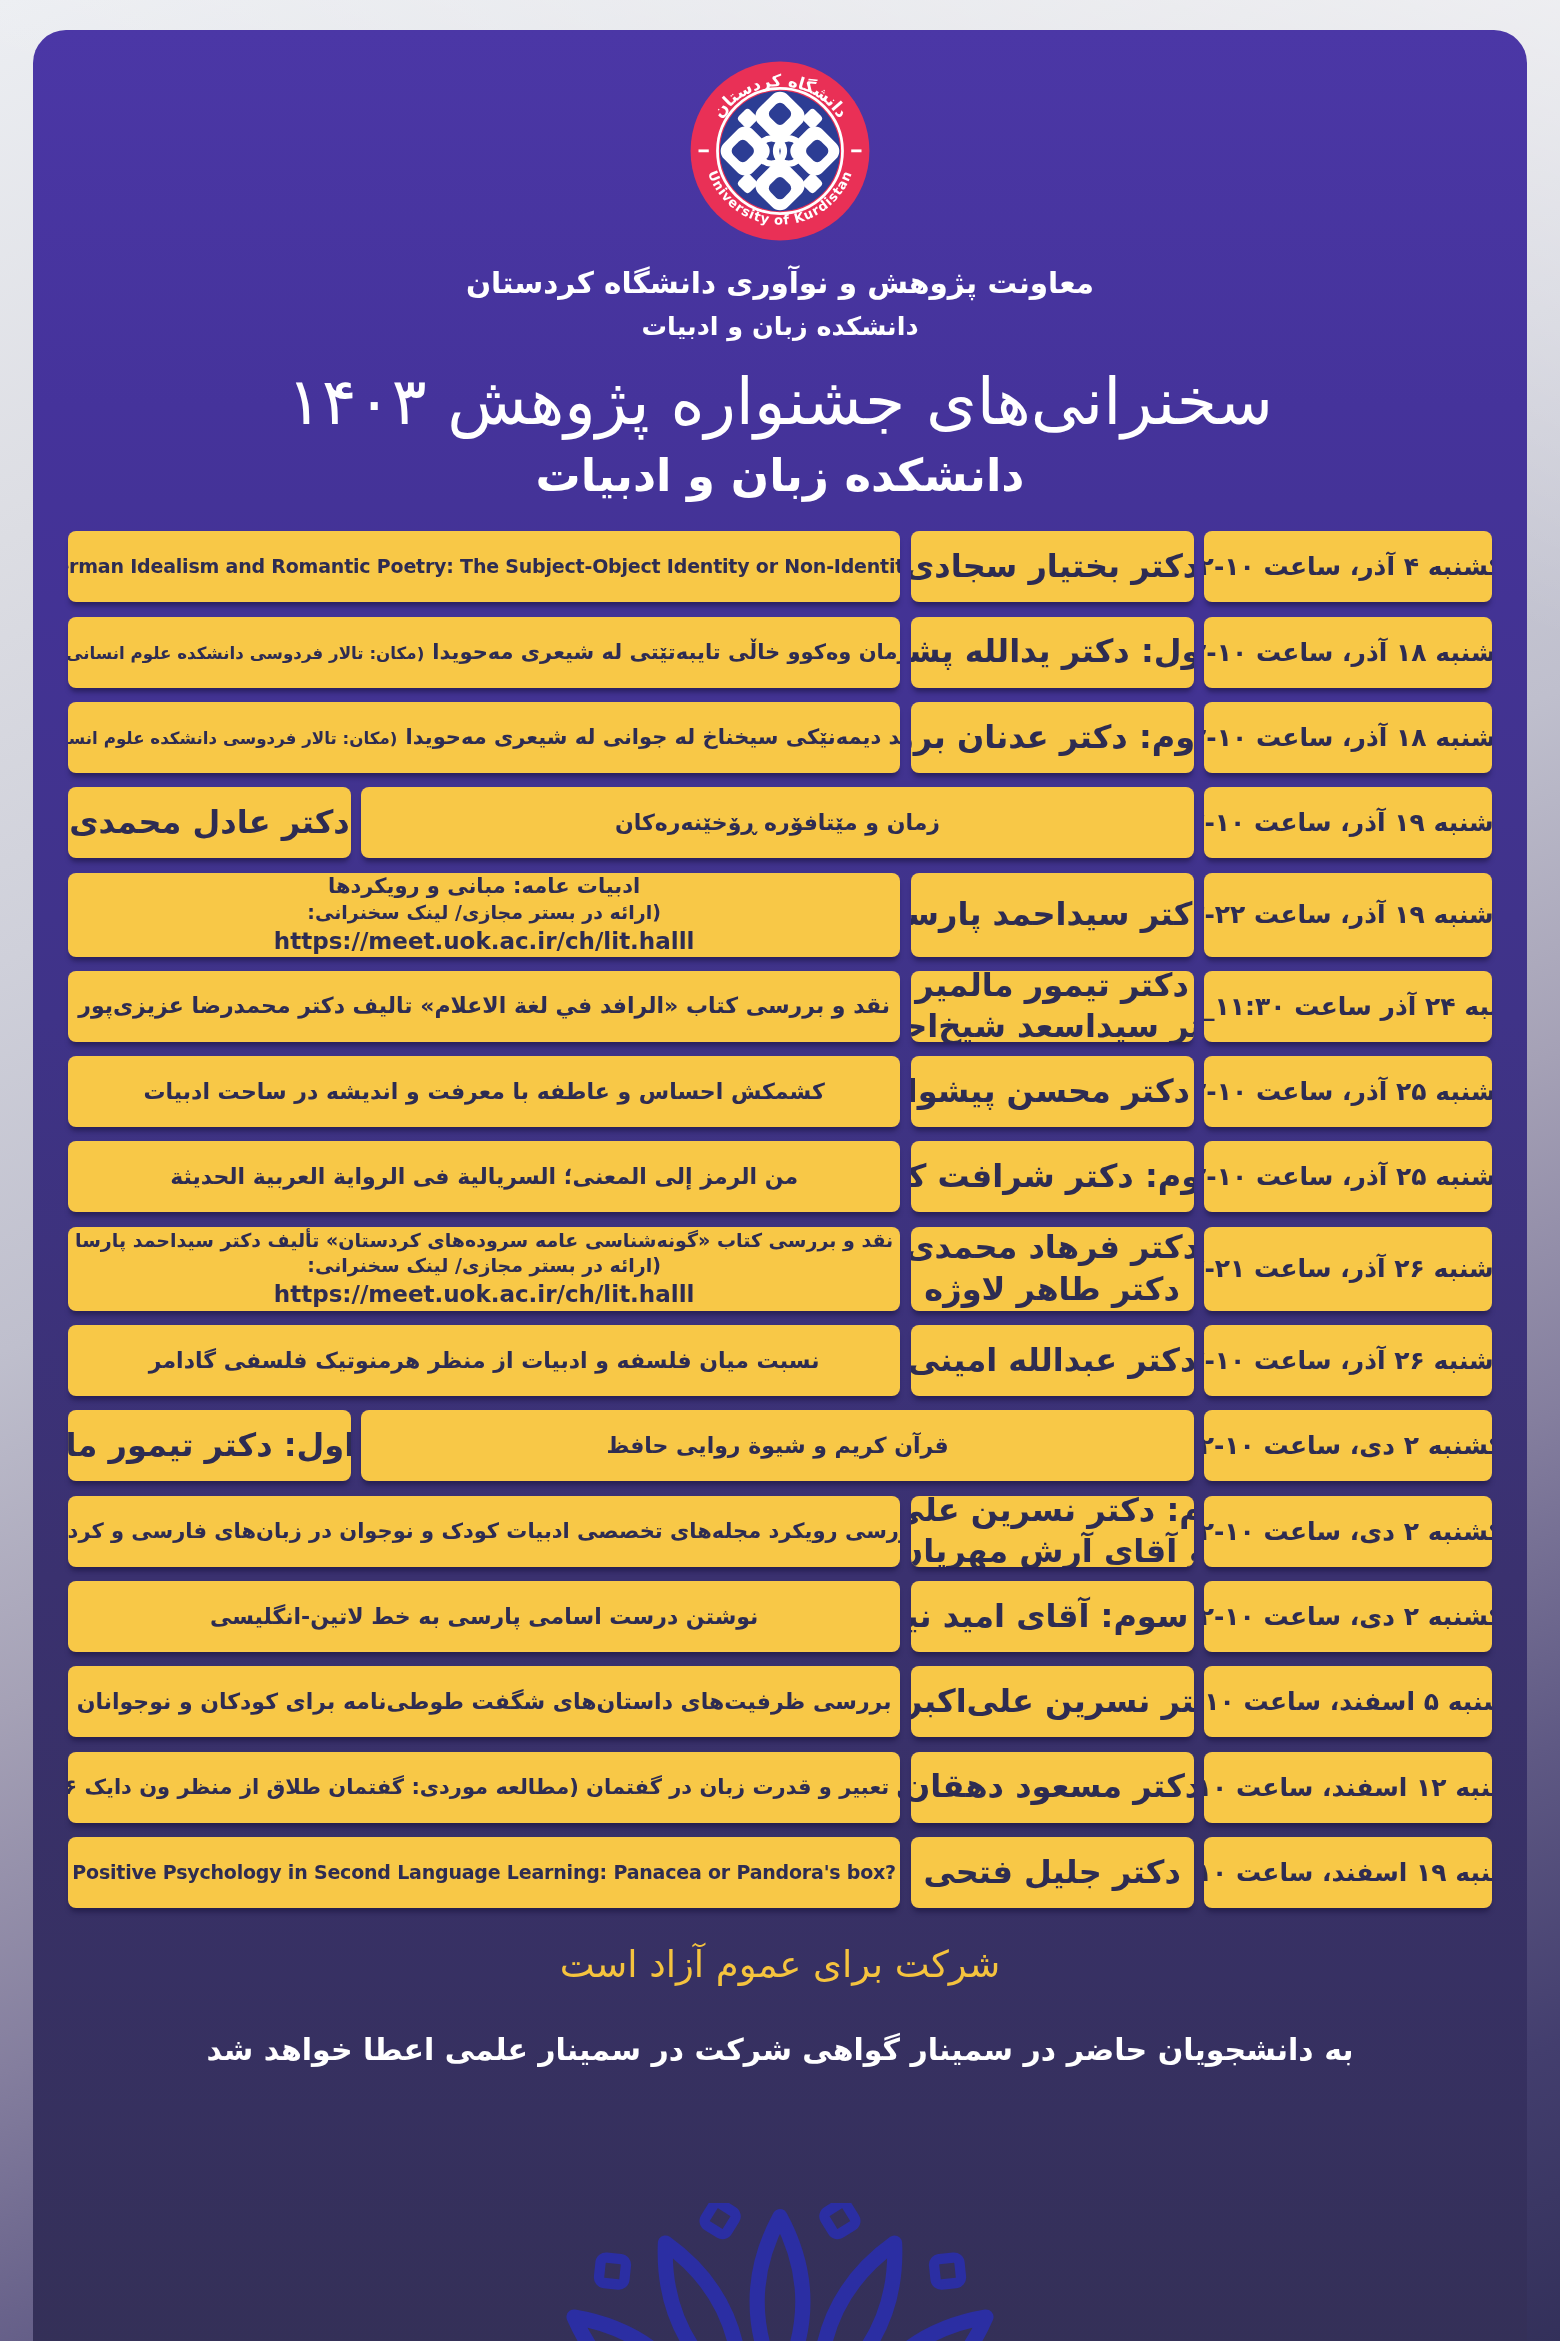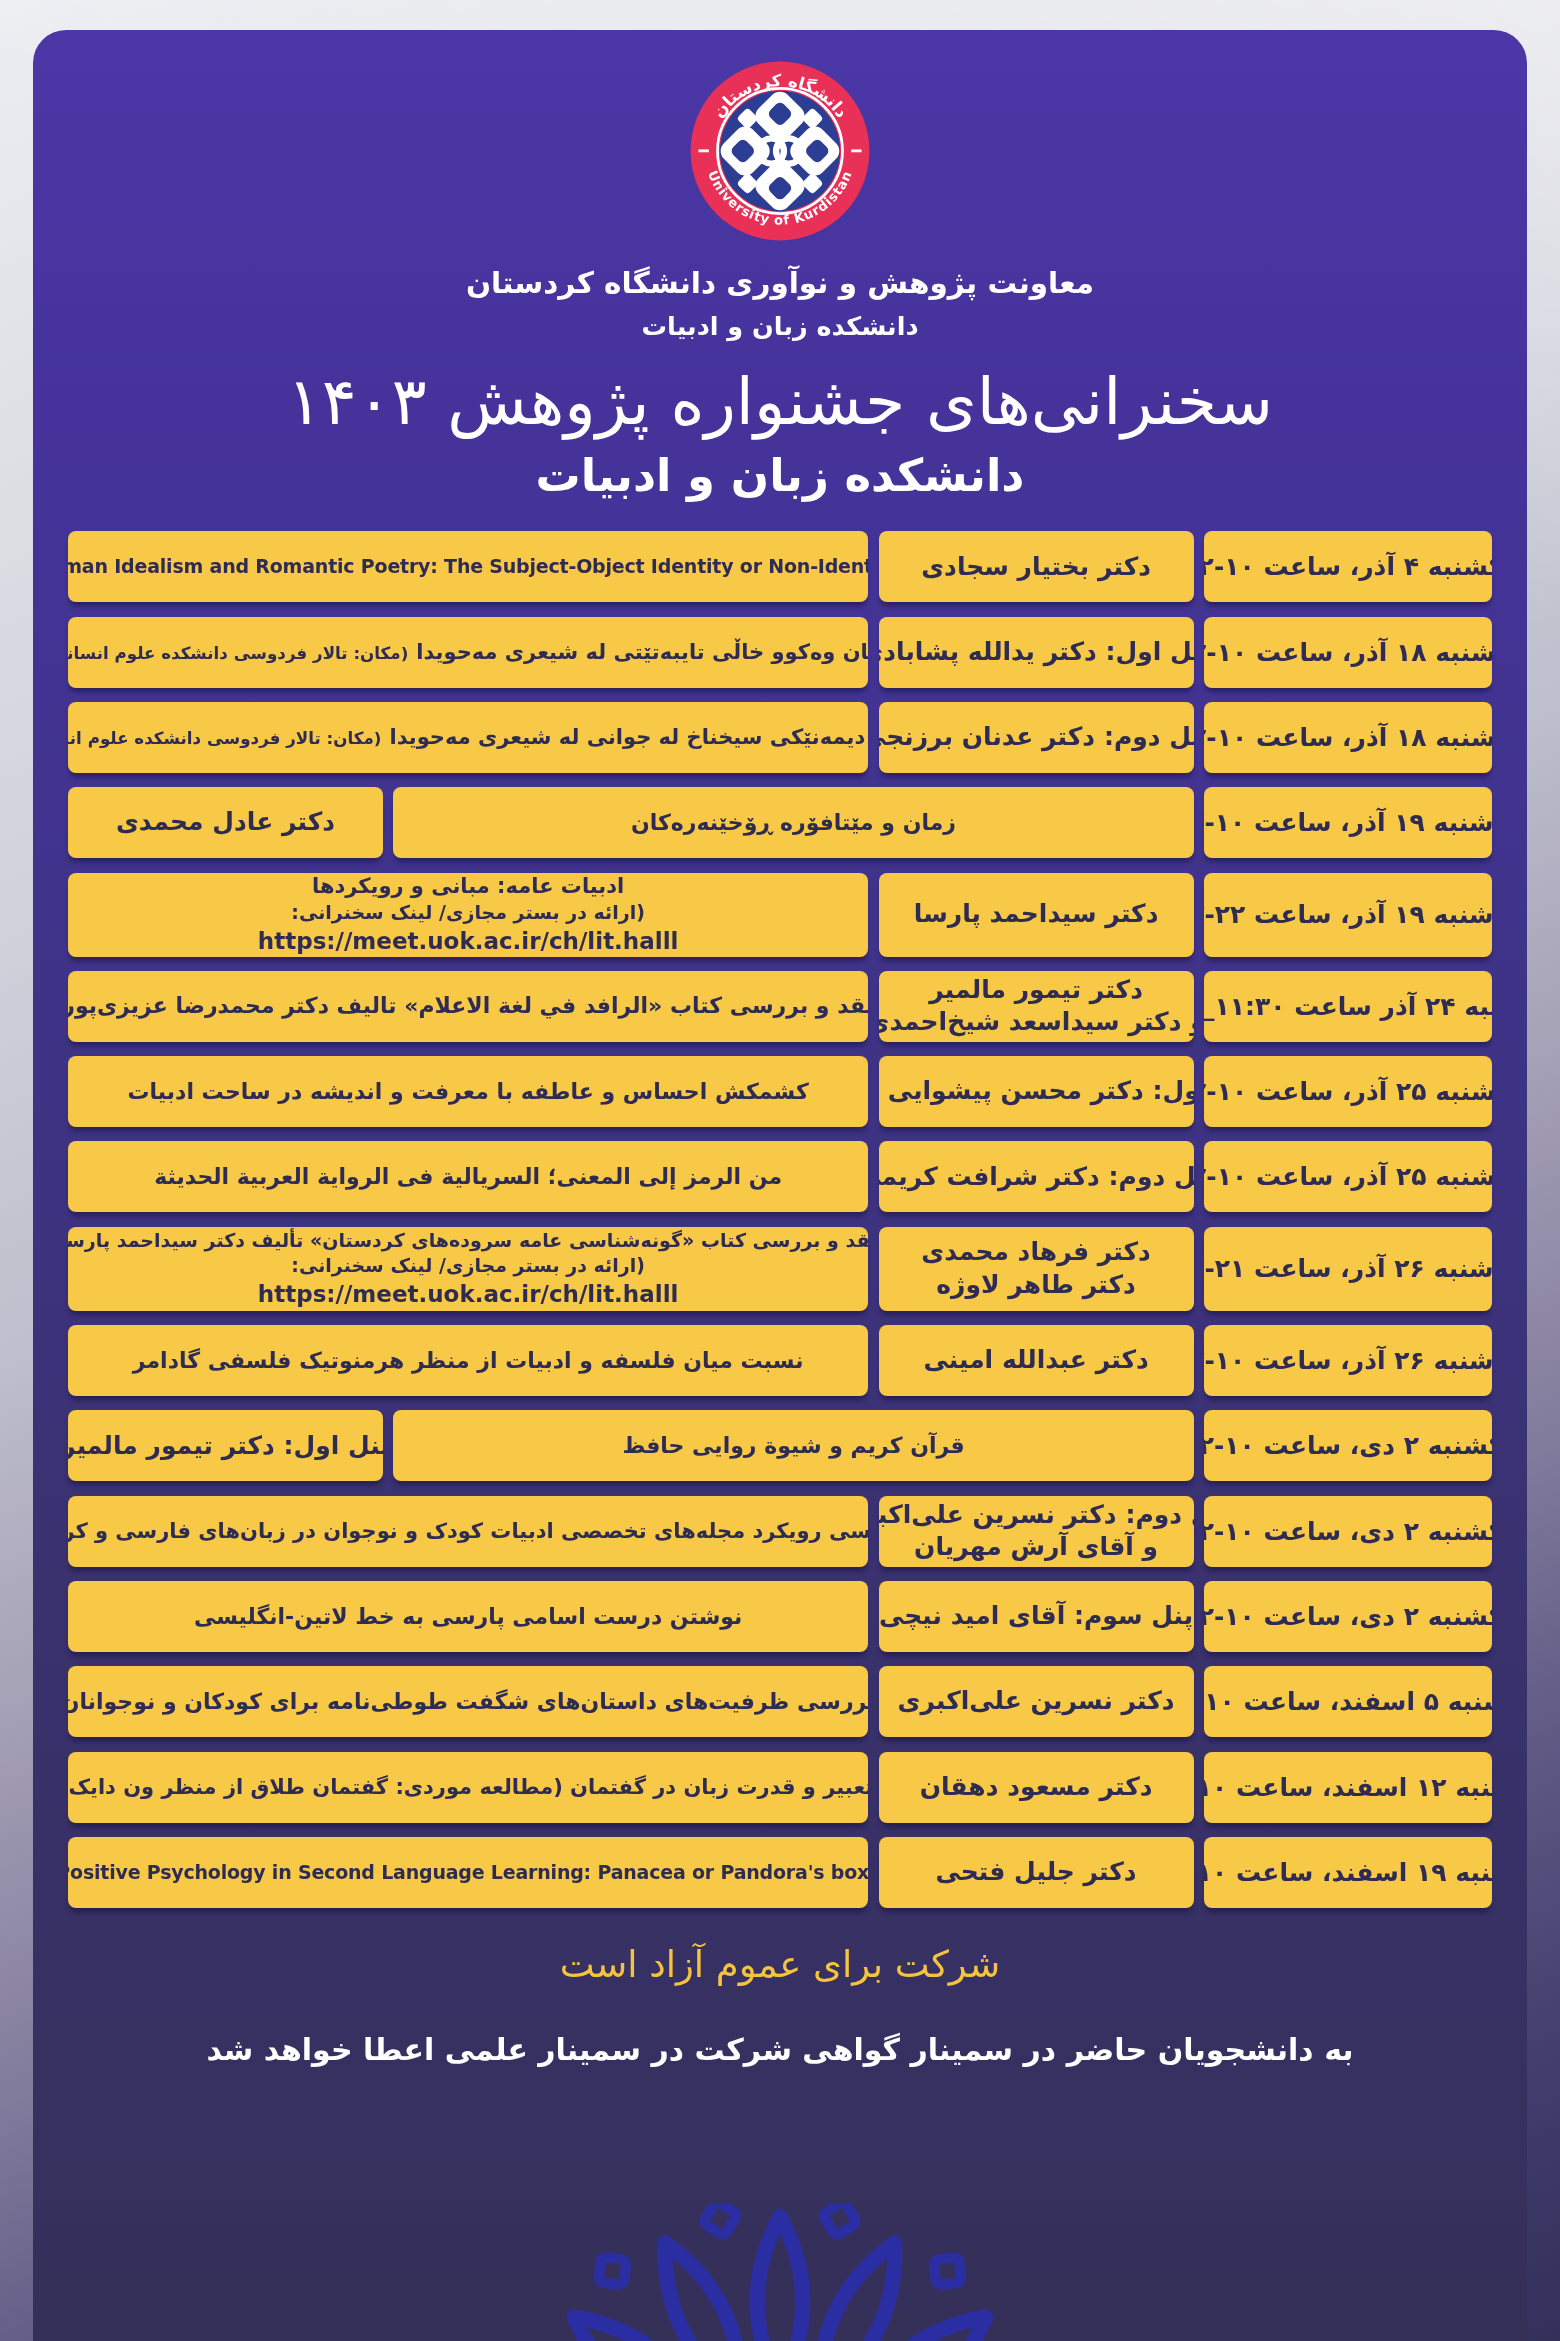--- a/index.html
+++ b/index.html
@@ -15,21 +15,21 @@
   .org1{margin-top:24px;color:#fff;font-weight:bold;font-size:29.5px;direction:rtl;}
   .org2{margin-top:11px;color:#fff;font-weight:bold;font-size:25.5px;direction:rtl;}
   .title1{margin-top:24px;color:#fff;font-weight:normal;font-size:65px;direction:rtl;line-height:1.15;}
   .title2{margin-top:9.6px;color:#fff;font-weight:bold;font-size:45px;direction:rtl;}
   .table{width:1424px;margin:29px auto 0;display:flex;flex-direction:column;gap:14.3px;direction:rtl;}
   .row{display:flex;gap:10.4px;height:71px;}
   .row.tall{height:84px;}
   .cell{background:#F8C847;border-radius:8px;color:#2E2C52;display:flex;flex-direction:column;
     align-items:center;justify-content:center;box-shadow:0 5.6px 5.6px -2.4px rgba(21,16,58,.55);overflow:hidden;}
   .date{width:288px;font-size:25px;font-weight:bold;white-space:nowrap;}
-  .speaker{width:315px;font-size:25px;font-weight:bold;line-height:1.3;white-space:nowrap;text-align:center;}
+  .speaker{width:283px;font-size:32px;font-weight:bold;line-height:1.3;white-space:nowrap;text-align:center;}
   .title-cell{flex:1;padding:0 9.6px;line-height:1.35;}
   .fa{font-size:22px;font-weight:bold;white-space:nowrap;direction:rtl;}
   .fa.sm{font-size:21px;}
   .note{font-size:16.7px;font-weight:bold;margin-right:8px;}
   .linkline{font-size:19px;font-weight:bold;white-space:nowrap;direction:rtl;}
   .url{font-size:23px;font-weight:bold;direction:ltr;unicode-bidi:embed;white-space:nowrap;}
   .latin{direction:ltr;font-size:19px;font-weight:bold;letter-spacing:-0.2px;white-space:nowrap;line-height:1.45;}
   .f1{margin-top:59px;color:#fff;font-size:38px;font-weight:bold;direction:rtl;}
   .f2{margin-top:35px;color:#F5C33E;font-size:37px;font-weight:normal;direction:rtl;}
   .f3{margin-top:46px;color:#fff;font-size:30px;font-weight:bold;direction:rtl;}

